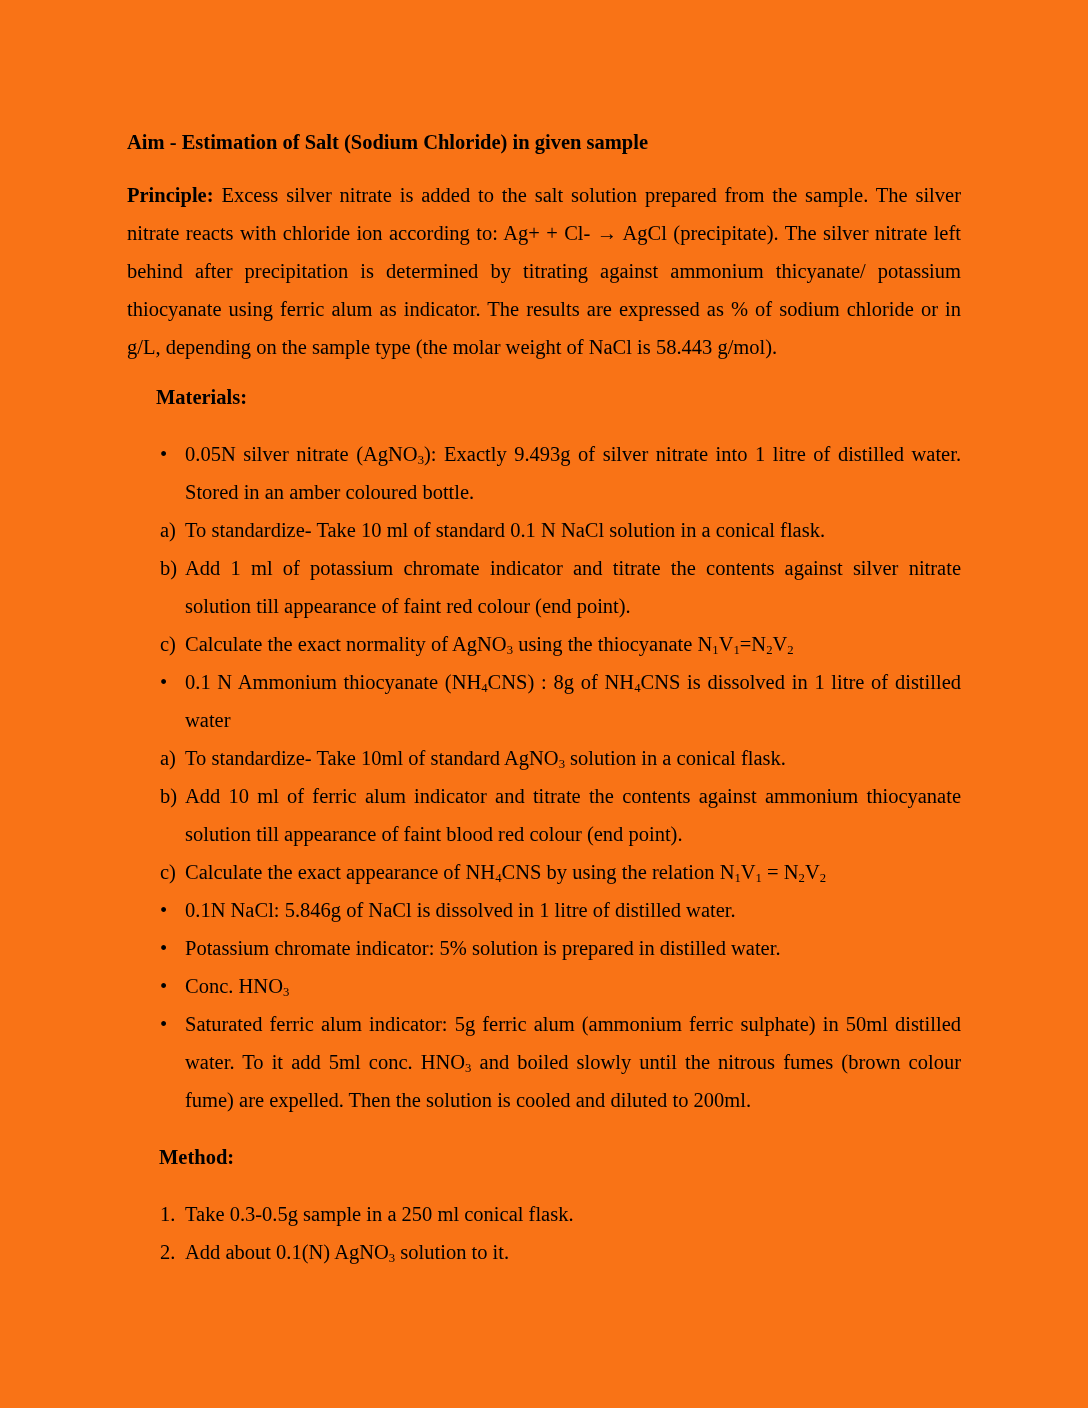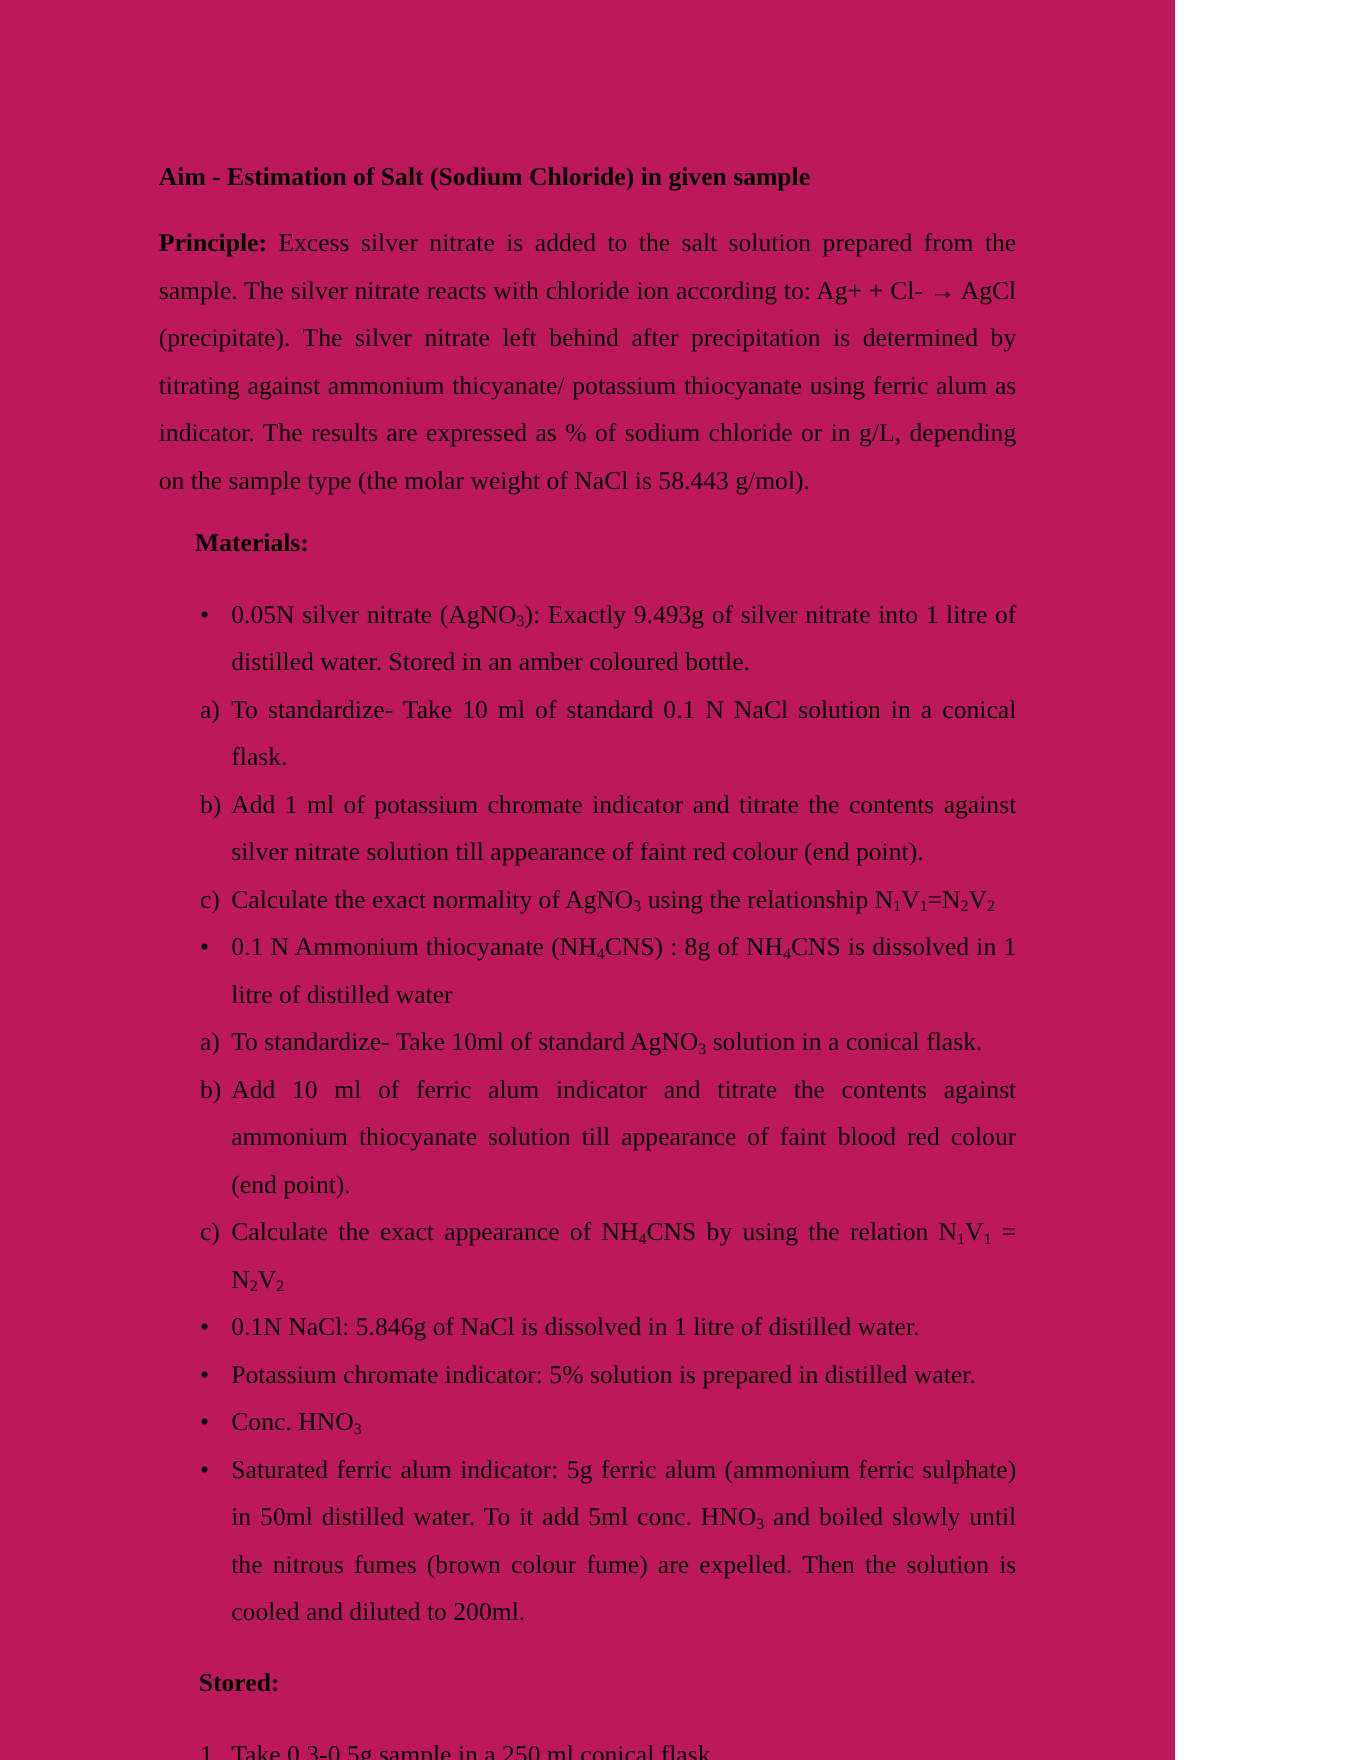--- a/index.html
+++ b/index.html
@@ -7,24 +7,24 @@
     padding: 0;
   }
   body {
     width: 1088px;
     height: 1408px;
     background: #ffffff;
     overflow: hidden;
   }
   .page {
     box-sizing: border-box;
-    width: 940px;
+    width: 1088px;
     height: 1408px;
     padding: 123px 127px 0 127px;
-    background: #be185d;
+    background: #f97316;
     color: #000000;
     font-family: "Liberation Serif", "DejaVu Serif", serif;
     font-size: 20.5px;
     line-height: 38px;
   }
   p { margin: 0; }
   .bold { font-weight: 700; }
   .justify { text-align: justify; }
   .aim-heading { margin-bottom: 15px; }
   .principle-paragraph { margin-bottom: 12px; }
@@ -66,21 +66,21 @@
       <div class="list-item">
         <span class="marker">a)</span>
         <span class="content"><span>To standardize- Take 10 ml of standard 0.1 N NaCl solution in a conical flask.</span></span>
       </div>
       <div class="list-item">
         <span class="marker">b)</span>
         <span class="content"><span>Add 1 ml of potassium chromate indicator and titrate the contents against silver nitrate solution till appearance of faint red colour (end point).</span></span>
       </div>
       <div class="list-item">
         <span class="marker">c)</span>
-        <span class="content"><span>Calculate the exact normality of AgNO</span><span class="sub">3</span><span> using the relationship N</span><span class="sub">1</span><span>V</span><span class="sub">1</span><span>=N</span><span class="sub">2</span><span>V</span><span class="sub">2</span></span>
+        <span class="content"><span>Calculate the exact normality of AgNO</span><span class="sub">3</span><span> using the thiocyanate N</span><span class="sub">1</span><span>V</span><span class="sub">1</span><span>=N</span><span class="sub">2</span><span>V</span><span class="sub">2</span></span>
       </div>
       <div class="list-item">
         <span class="marker">•</span>
         <span class="content"><span>0.1 N Ammonium thiocyanate (NH</span><span class="sub">4</span><span>CNS) : 8g of NH</span><span class="sub">4</span><span>CNS is dissolved in 1 litre of distilled water</span></span>
       </div>
       <div class="list-item">
         <span class="marker">a)</span>
         <span class="content"><span>To standardize- Take 10ml of standard AgNO</span><span class="sub">3</span><span> solution in a conical flask.</span></span>
       </div>
       <div class="list-item">
@@ -102,21 +102,21 @@
       <div class="list-item">
         <span class="marker">•</span>
         <span class="content"><span>Conc. HNO</span><span class="sub">3</span></span>
       </div>
       <div class="list-item">
         <span class="marker">•</span>
         <span class="content"><span>Saturated ferric alum indicator: 5g ferric alum (ammonium ferric sulphate) in 50ml distilled water. To it add 5ml conc. HNO</span><span class="sub">3</span><span> and boiled slowly until the nitrous fumes (brown colour fume) are expelled. Then the solution is cooled and diluted to 200ml.</span></span>
       </div>
     </div>
 
-  <p class="method-heading bold">Stored:</p>
+  <p class="method-heading bold">Method:</p>
 
   <div>
       <div class="list-item">
         <span class="marker">1.</span>
         <span class="content"><span>Take 0.3-0.5g sample in a 250 ml conical flask.</span></span>
       </div>
       <div class="list-item">
         <span class="marker">2.</span>
         <span class="content"><span>Add about 0.1(N) AgNO</span><span class="sub">3</span><span> solution to it.</span></span>
       </div>

